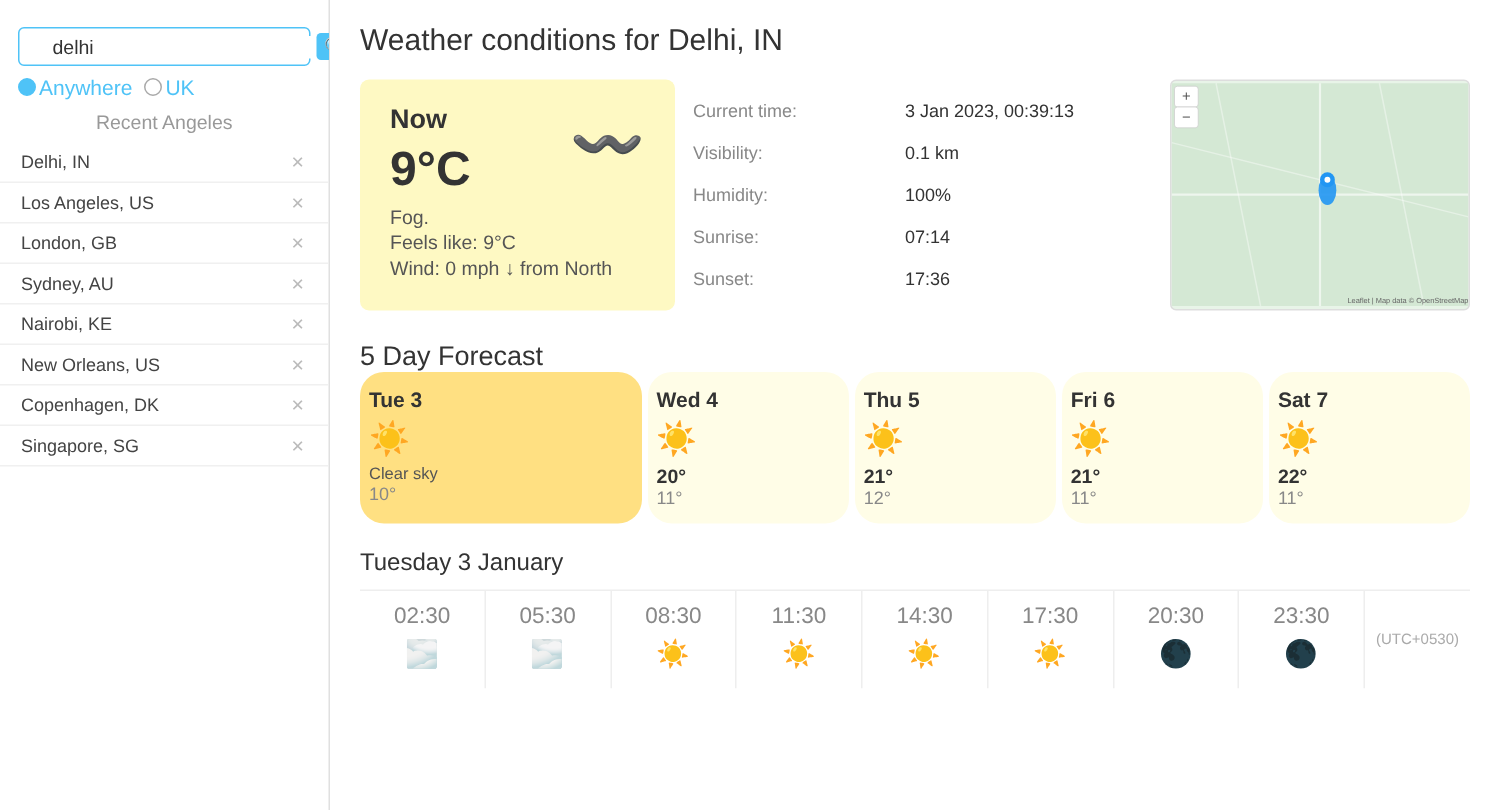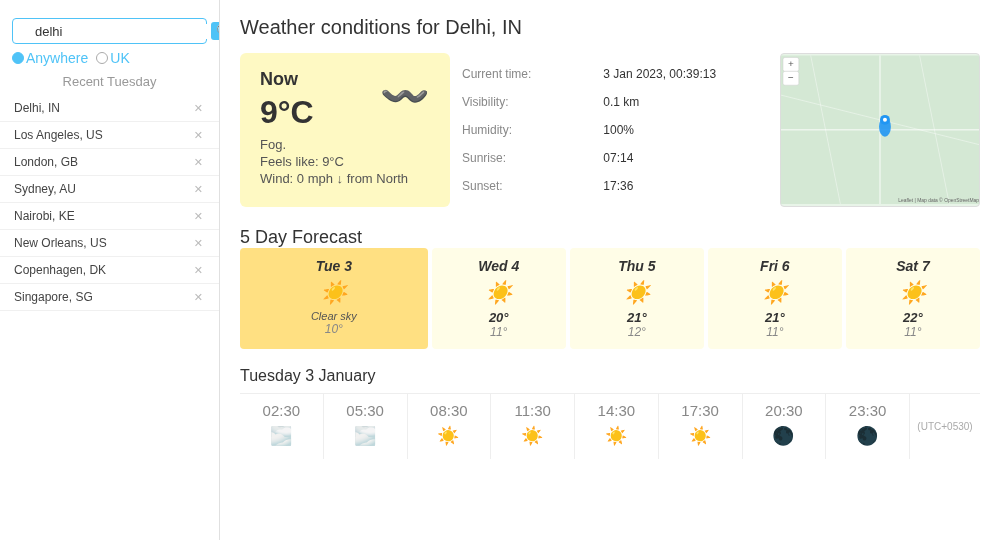--- a/index.html
+++ b/index.html
@@ -139,24 +139,23 @@
       color: #333;
     }
     .forecast-grid {
       display: grid;
       grid-template-columns: 1.4fr 1fr 1fr 1fr 1fr;
       gap: 4px;
       margin-bottom: 18px;
     }
     .forecast-day {
       background: #fffde7;
-      border-radius: 4px;
+      border-radius: 16px;
       padding: 10px 6px;
-      text-align: center;
-      font-style: italic;
+      text-align: left;
     }
     .forecast-day.today {
       background: #ffe082;
     }
     .forecast-day-name { font-size: 14px; font-weight: 600; color: #333; margin-bottom: 6px; }
     .forecast-icon { font-size: 22px; margin: 4px 0; }
     .forecast-high { font-size: 13px; font-weight: 600; color: #333; }
     .forecast-low { font-size: 12px; color: #888; }
 
     
@@ -193,21 +192,21 @@
   <div class="location-toggle">
     <span class="anywhere-btn">
       <span class="toggle-circle toggle-filled"></span>
       <span>Anywhere</span>
     </span>
     <span class="anywhere-btn">
       <span class="toggle-circle"></span>
       <span>UK</span>
     </span>
   </div>
-  <div class="recent-title">Recent Tuesday</div>
+  <div class="recent-title">Recent Angeles</div>
   <div id="recent-list">
       <div class="recent-item">
         <span>Delhi, IN</span>
         <span class="remove-btn">✕</span>
       </div>
       <div class="recent-item">
         <span>Los Angeles, US</span>
         <span class="remove-btn">✕</span>
       </div>
       <div class="recent-item">

